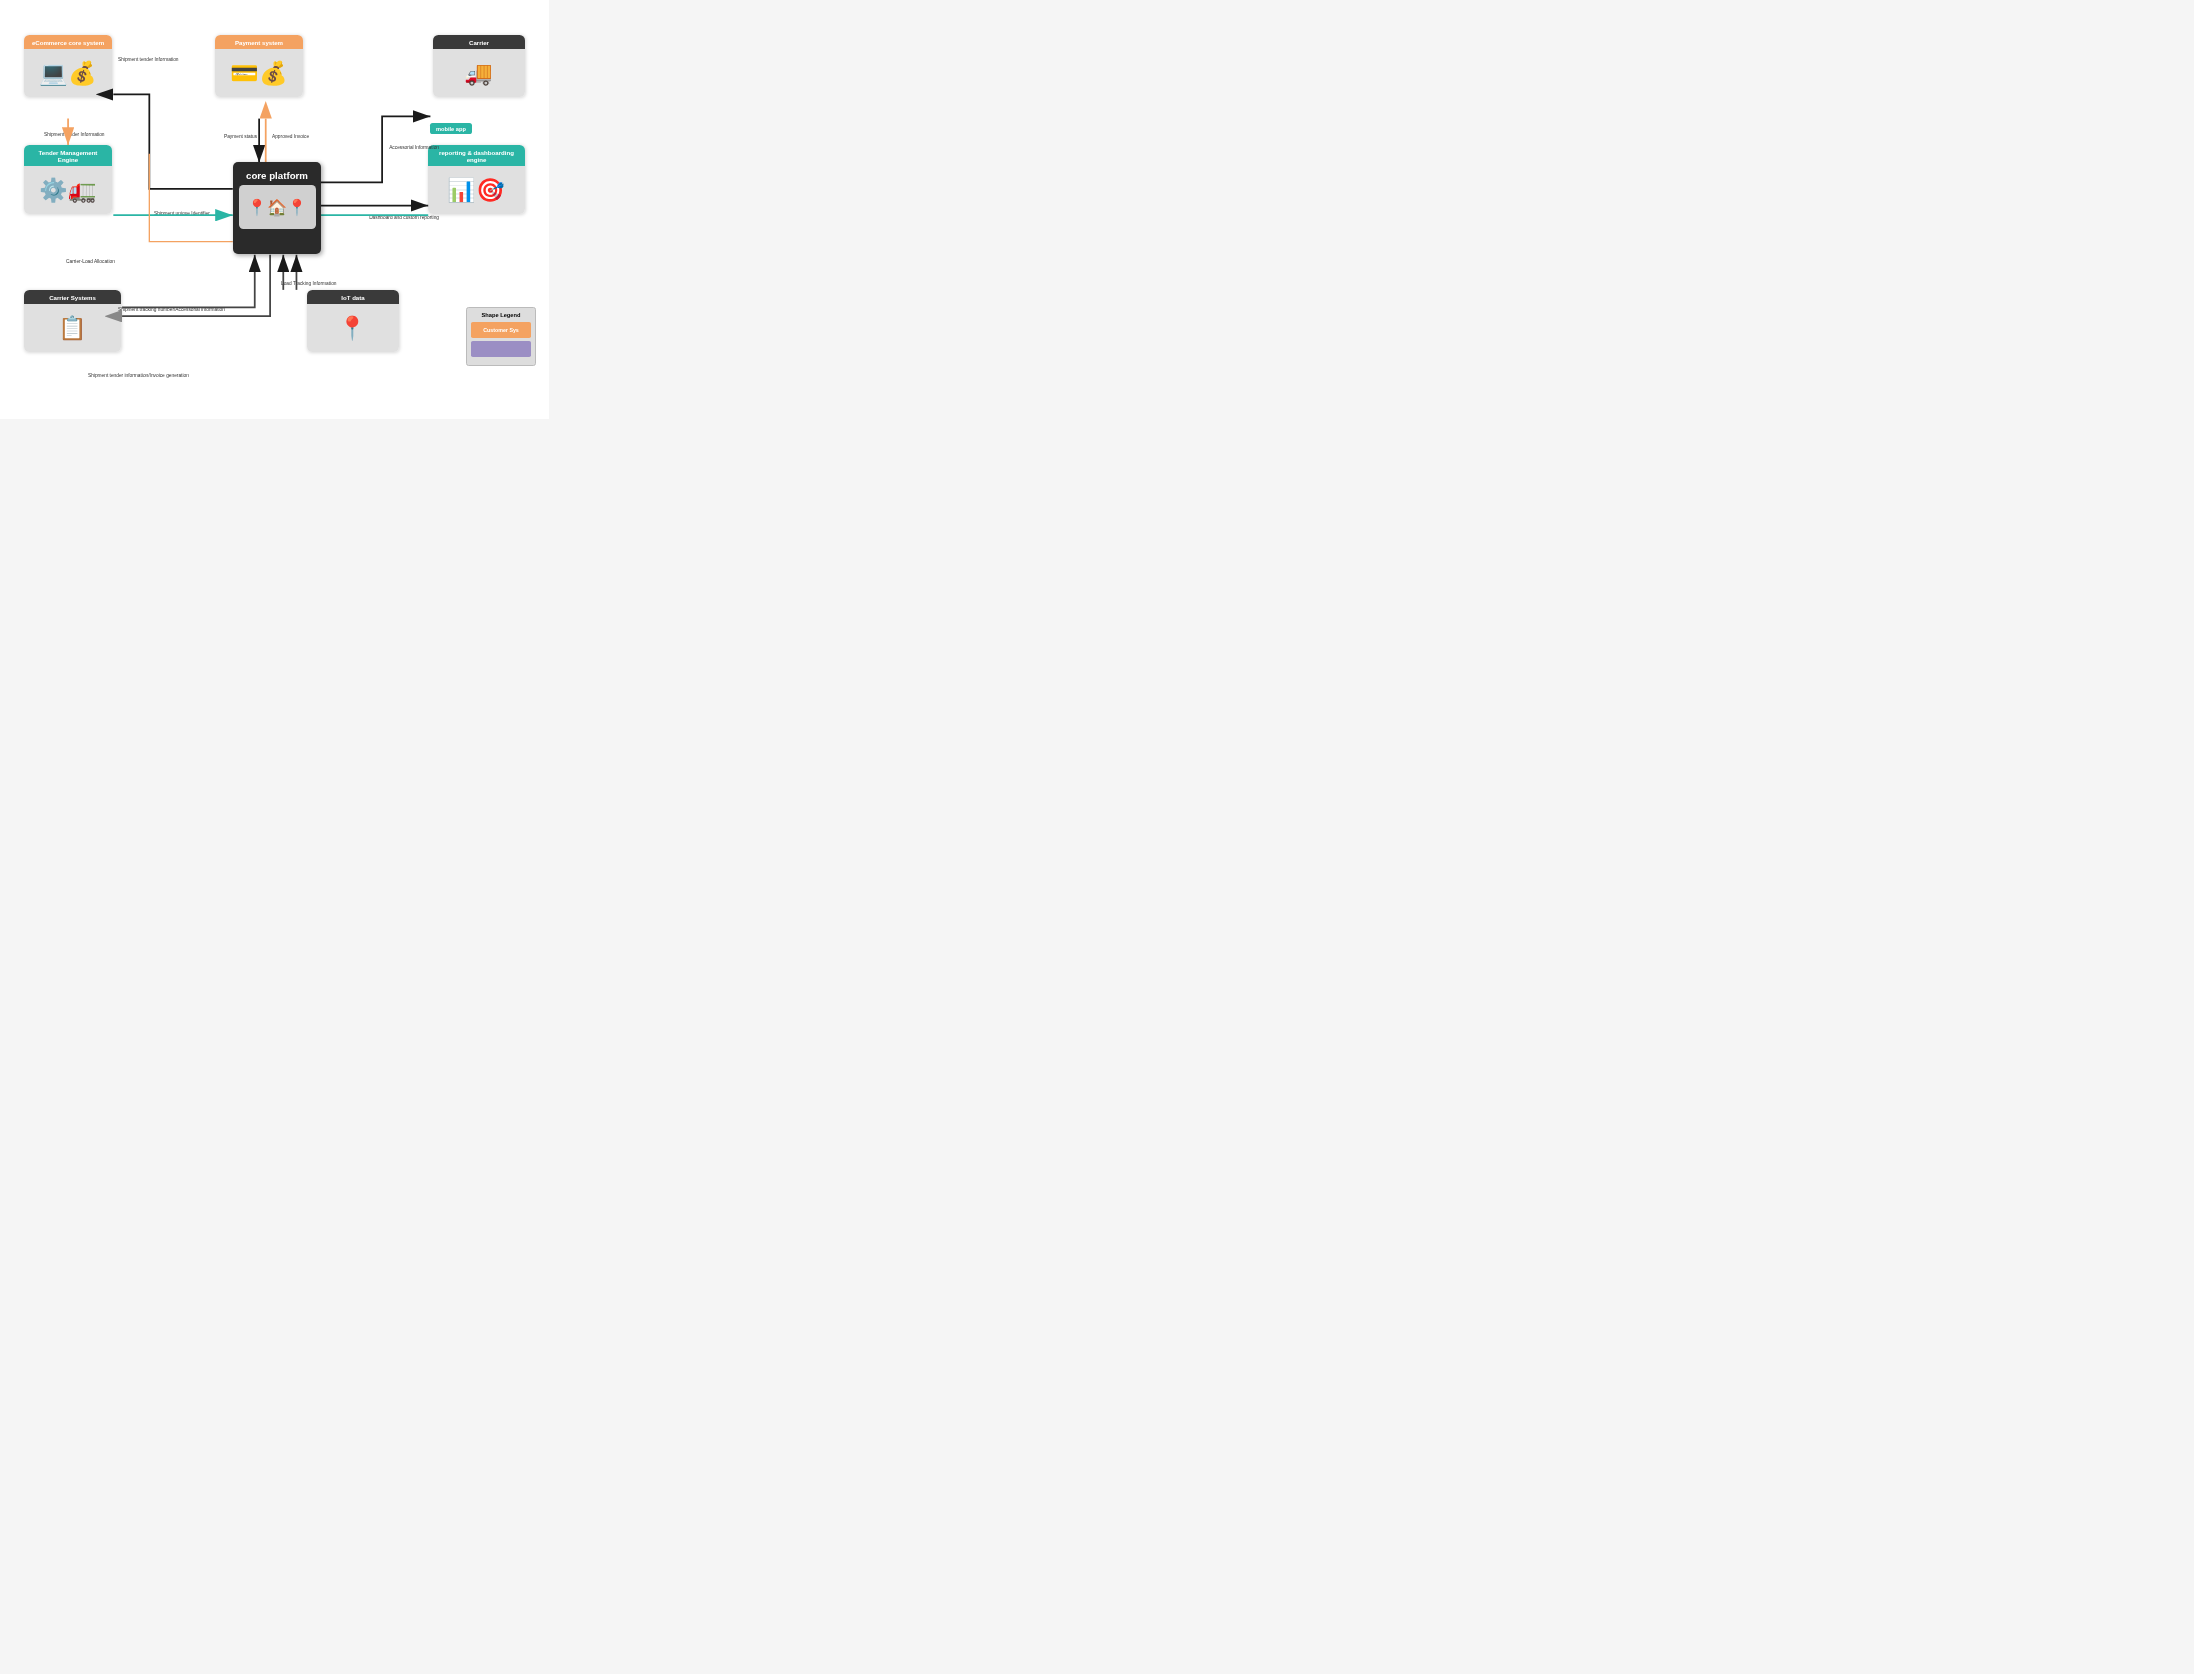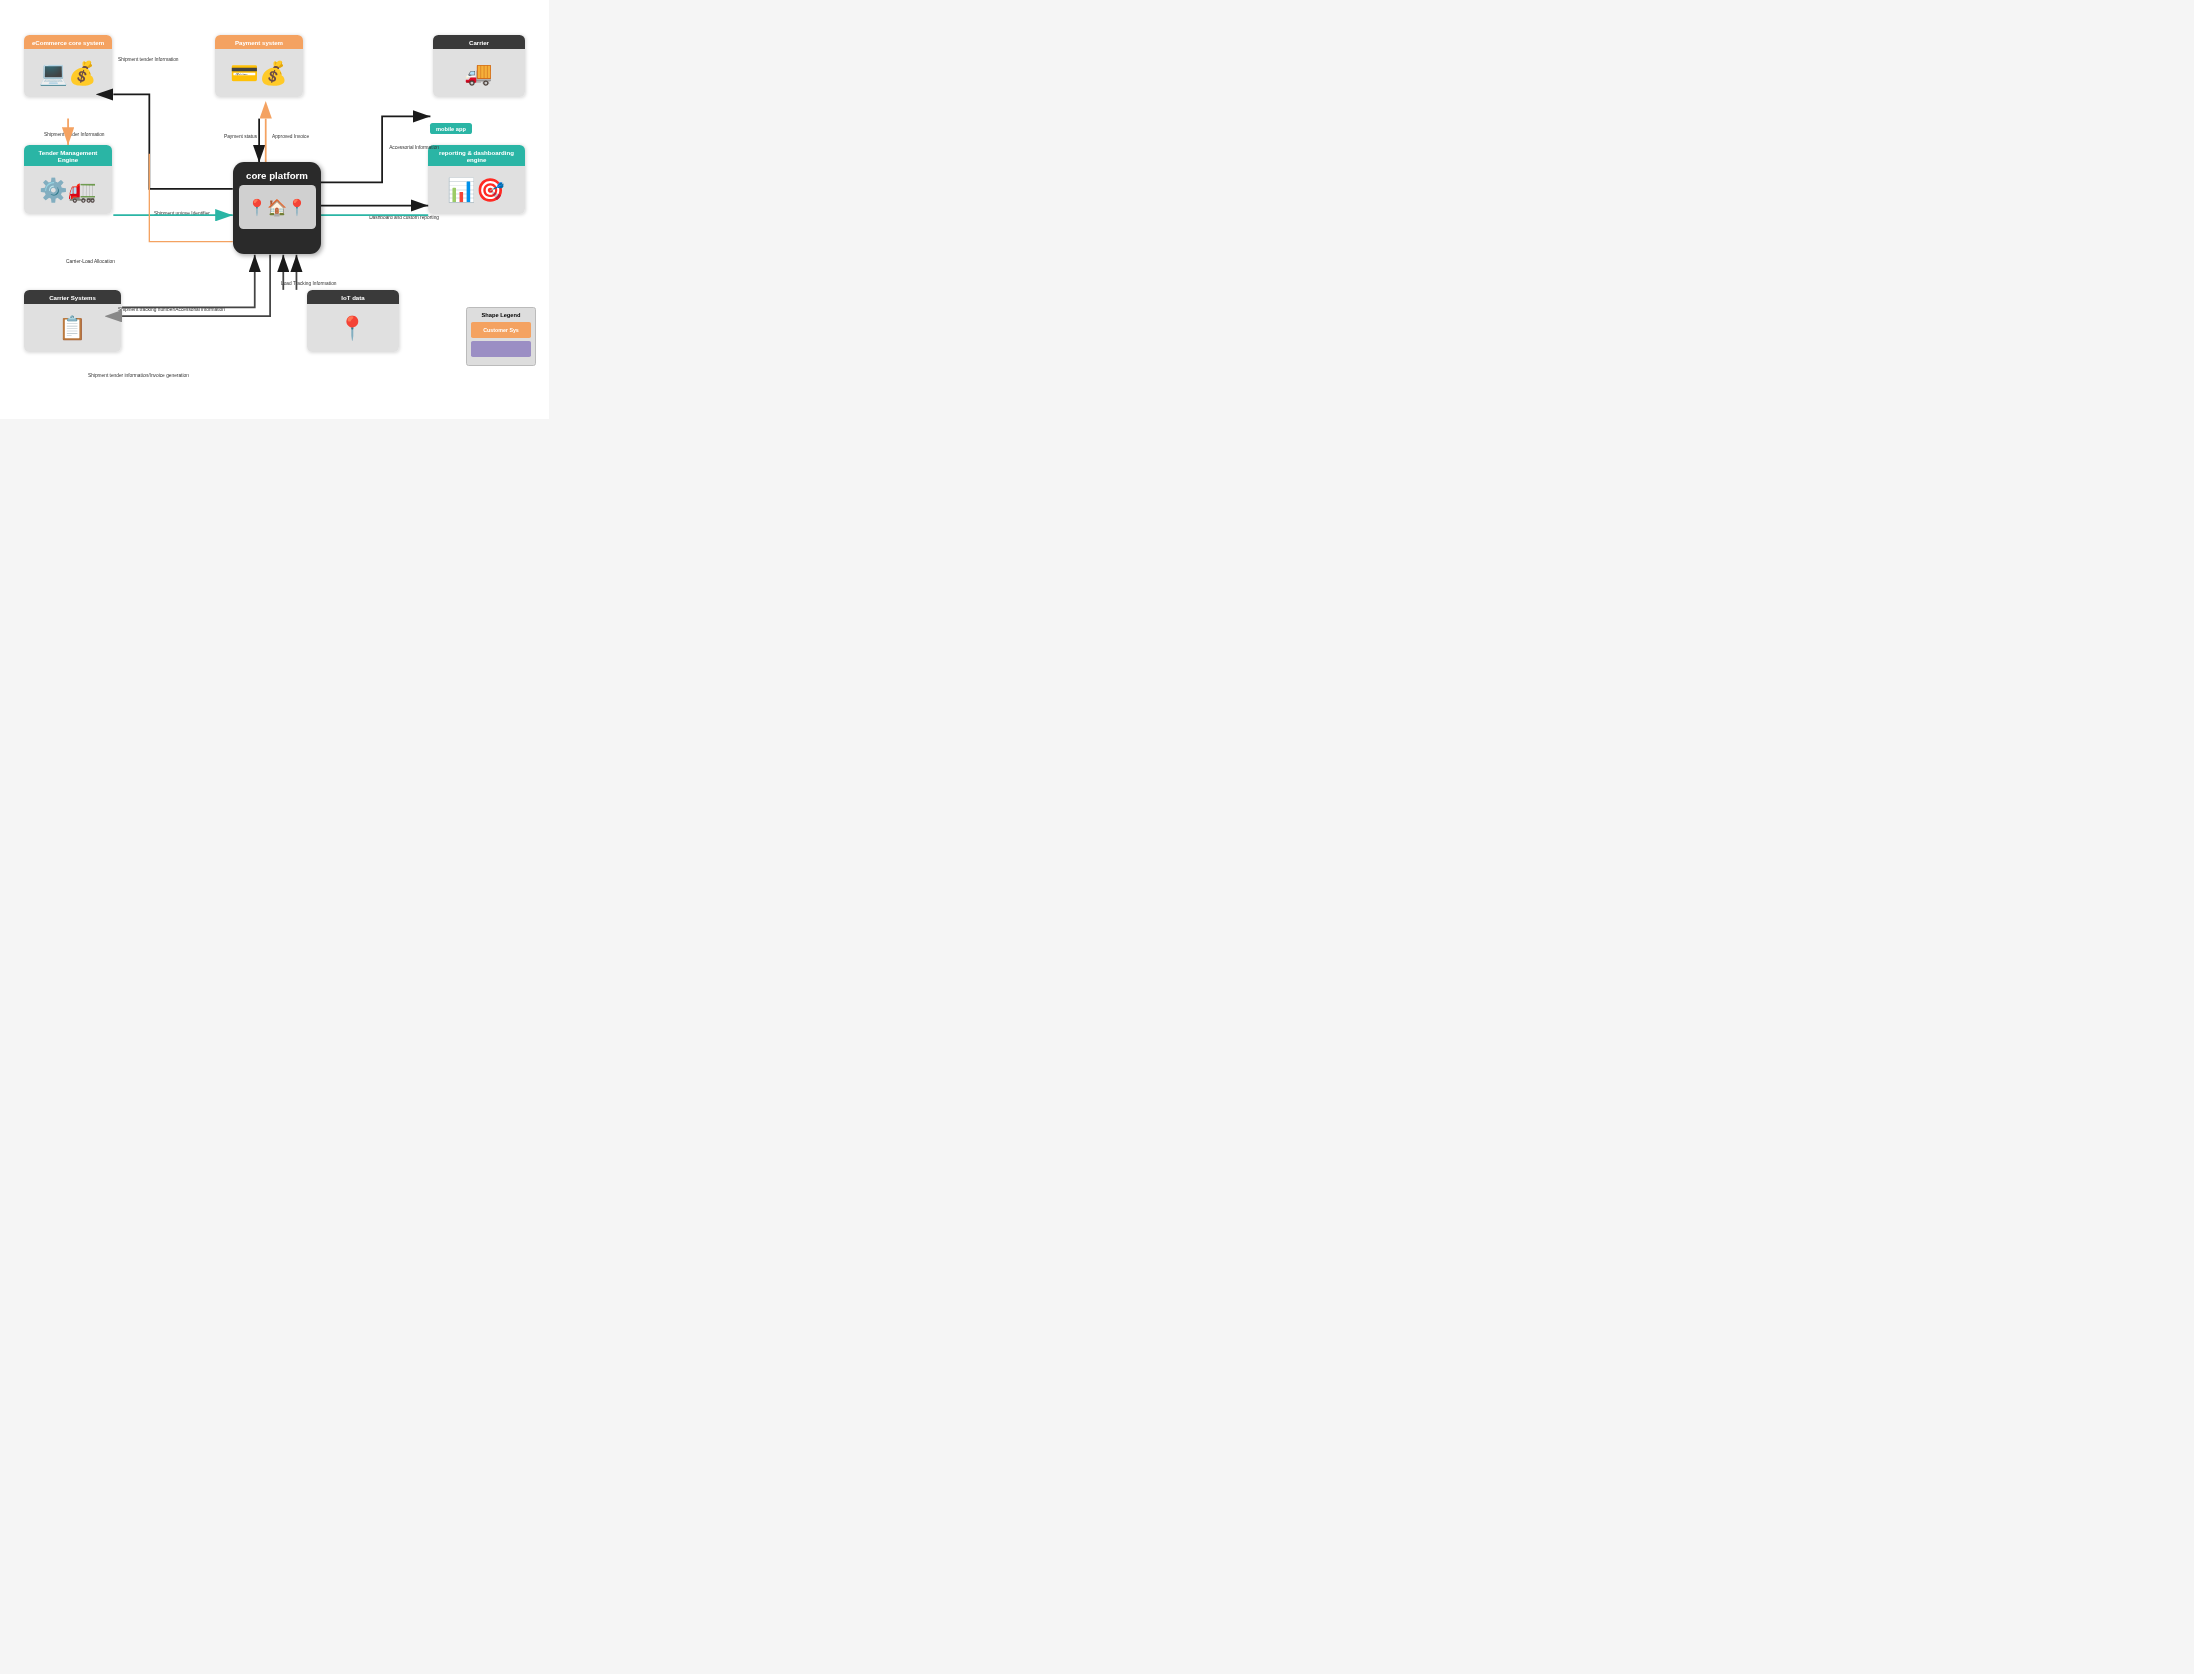--- a/index.html
+++ b/index.html
@@ -38,21 +38,21 @@
     .header-dark { background: #3a3a3a; }
 
     
     .core-platform {
       position: absolute;
       left: 233px;
       top: 162px;
       width: 88px;
       height: 92px;
       background: #2a2a2a;
-      border-radius: 11px;
+      border-radius: 5px;
       display: flex;
       flex-direction: column;
       align-items: center;
       justify-content: flex-start;
       box-shadow: 1.3px 1.3px 4.4px rgba(0,0,0,0.3);
       z-index: 10;
     }
     .core-platform-title {
       color: white;
       font-size: 9.7px;

